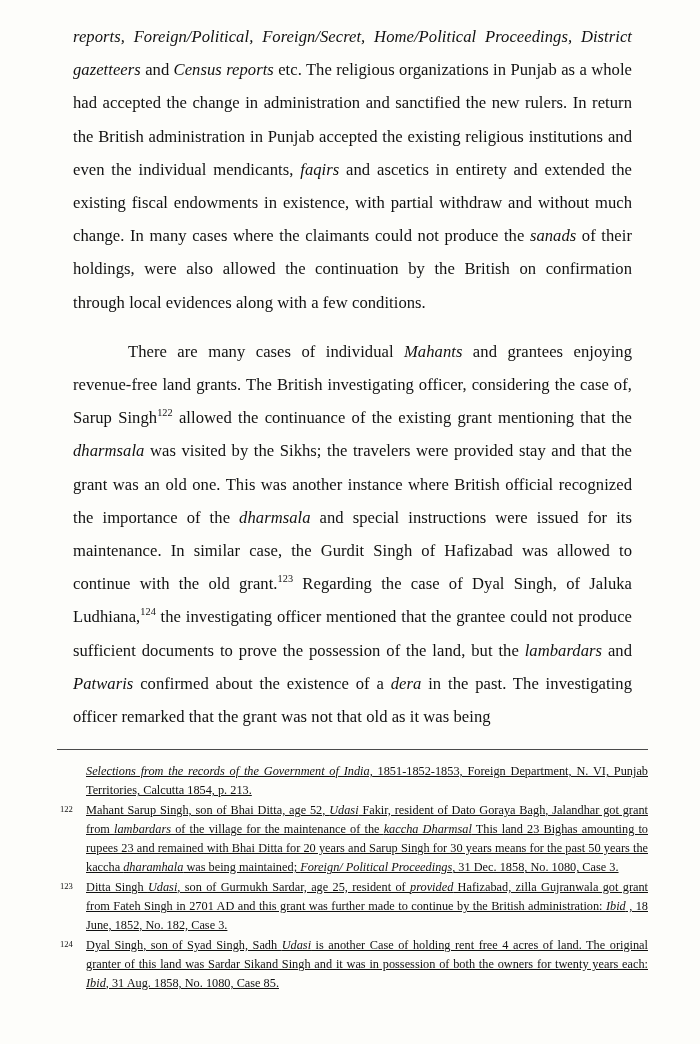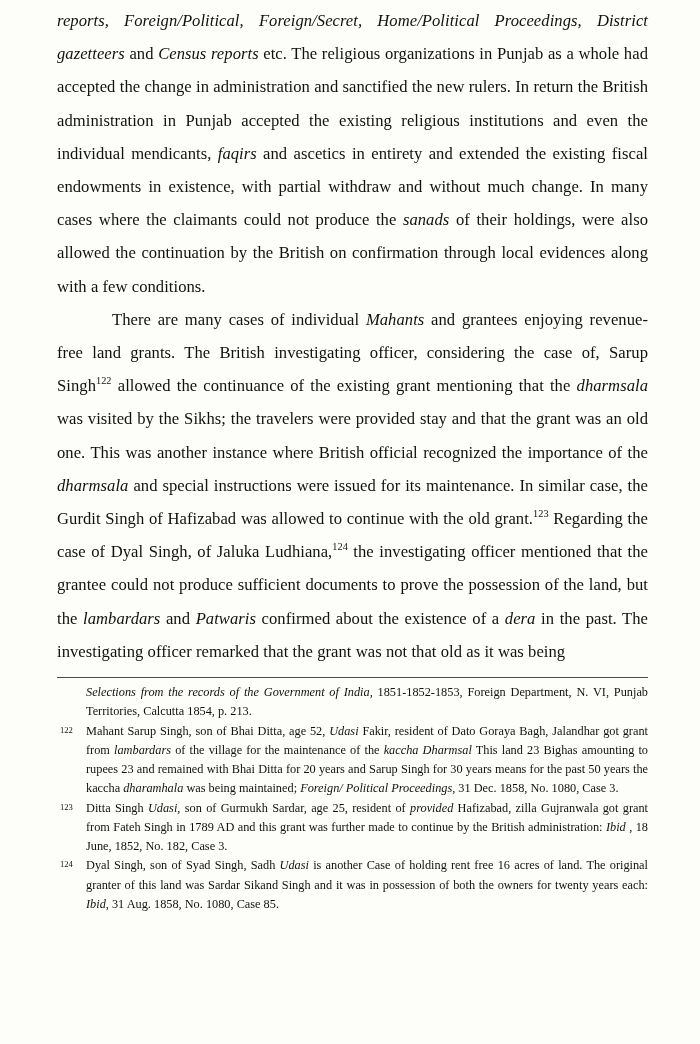--- a/index.html
+++ b/index.html
@@ -20,21 +20,21 @@
     width: 700px;
     height: 1044px;
     box-sizing: border-box;
     padding: 0 52px 0 57px;
   }
   
   .body-area {
     padding-top: 4px;
   }
   p.body-par {
-    margin: 0;
+    margin: 16px;
     font-size: 16.6px;
     line-height: 33.2px;
     text-align: justify;
     text-justify: inter-word;
     hyphens: none;
     letter-spacing: 0.05px;
   }
   p.body-par.indent {
     text-indent: 55px;
   }
@@ -45,23 +45,24 @@
     line-height: 0;
   }
   
   .footnote-rule {
     margin: 9px 0 0 0;
     border: 0;
     border-top: 1.6px solid #4a4a4a;
     width: 591px;
   }
   .footnotes {
-    margin-top: 5px;
+    margin-top: 12px;
     font-size: 12.3px;
     line-height: 19.1px;
+    text-decoration: underline;
   }
   .fn {
     position: relative;
     padding-left: 29px;
     margin-bottom: 0.5px;
     text-align: justify;
     text-justify: inter-word;
   }
   .fn-num {
     position: absolute;
@@ -90,21 +91,21 @@
       <div class="fn">
         <span class="fn-num"></span>
         <span class="fn-text"><i>Selections from the records of the Government of India,</i><span> 1851-1852-1853, Foreign Department, N.  VI, Punjab Territories, Calcutta 1854, p. 213.</span></span>
       </div>
       <div class="fn">
         <span class="fn-num">122</span>
         <span class="fn-text"><span>Mahant Sarup Singh, son of Bhai Ditta, age 52, </span><i>Udasi</i><span> Fakir, resident of Dato Goraya Bagh, Jalandhar got grant from </span><i>lambardars</i><span> of the village for the maintenance of the </span><i>kaccha Dharmsal</i><span> This land 23 Bighas amounting to rupees 23 and remained with Bhai Ditta for 20 years and Sarup Singh for 30 years means for the past 50 years the kaccha </span><i>dharamhala</i><span> was being maintained; </span><i>Foreign/ Political Proceedings</i><span>, 31 Dec. 1858, No. 1080, Case 3.</span></span>
       </div>
       <div class="fn">
         <span class="fn-num">123</span>
-        <span class="fn-text"><span>Ditta Singh </span><i>Udasi</i><span>, son of Gurmukh Sardar, age 25, resident of </span><i>provided</i><span> Hafizabad, zilla Gujranwala got grant from Fateh Singh in 1789 AD and this grant was further made to continue by the British administration: </span><i>Ibid</i><span> , 18 June, 1852, No. 182, Case 3.</span></span>
+        <span class="fn-text"><span>Ditta Singh </span><i>Udasi</i><span>, son of Gurmukh Sardar, age 25, resident of </span><i>provided</i><span> Hafizabad, zilla Gujranwala got grant from Fateh Singh in 2701 AD and this grant was further made to continue by the British administration: </span><i>Ibid</i><span> , 18 June, 1852, No. 182, Case 3.</span></span>
       </div>
       <div class="fn">
         <span class="fn-num">124</span>
-        <span class="fn-text"><span>Dyal Singh, son of Syad Singh, Sadh </span><i>Udasi</i><span> is another Case of holding rent free 16 acres of land. The original granter of this land was Sardar Sikand Singh and it was in possession of both the owners for twenty years each: </span><i>Ibid</i><span>, 31 Aug. 1858, No. 1080, Case 85.</span></span>
+        <span class="fn-text"><span>Dyal Singh, son of Syad Singh, Sadh </span><i>Udasi</i><span> is another Case of holding rent free 4 acres of land. The original granter of this land was Sardar Sikand Singh and it was in possession of both the owners for twenty years each: </span><i>Ibid</i><span>, 31 Aug. 1858, No. 1080, Case 85.</span></span>
       </div>
     </div>
 
 </div>
 
 </body></html>

